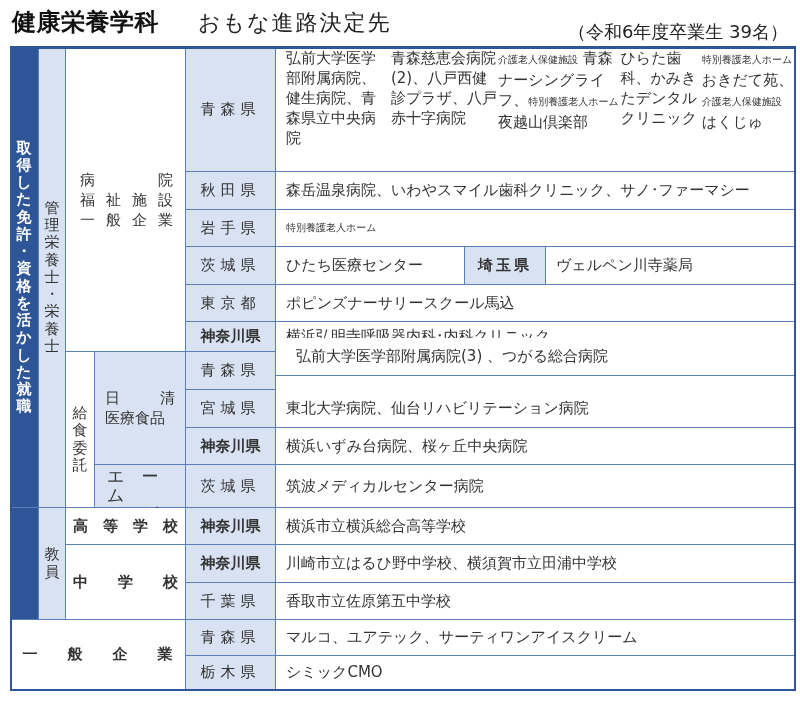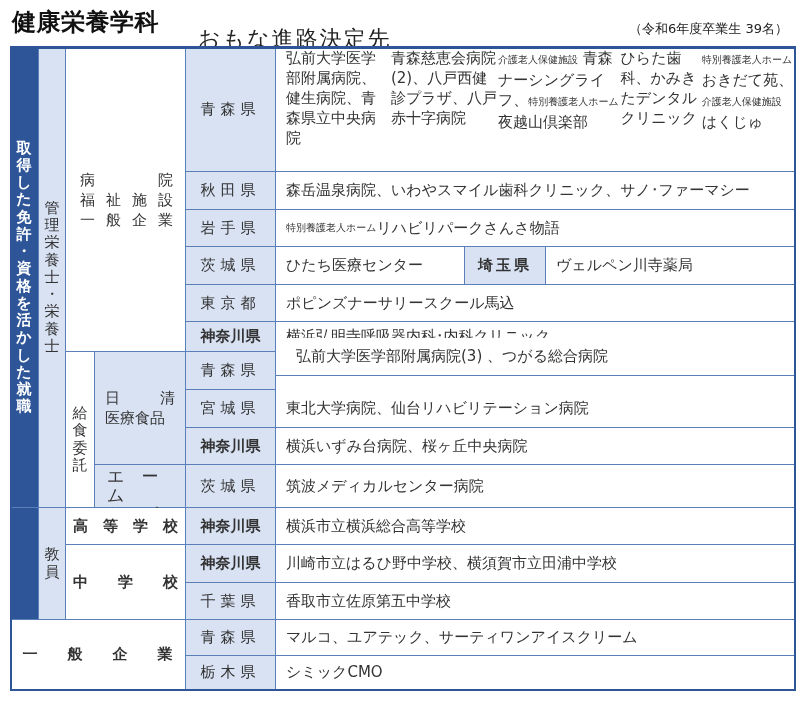--- a/index.html
+++ b/index.html
@@ -1,20 +1,20 @@
 <!DOCTYPE html>
 <html><head>
 <meta charset="utf-8">
 <style>
   html, body { margin:0; padding:0; background:#ffffff; }
   body { width:800px; height:703px; position:relative; overflow:hidden;
          font-family:"DejaVu Sans", "Liberation Sans", sans-serif; color:#222; }
   .title { position:absolute; left:12px; top:6px; font-size:24px; font-weight:bold; color:#111; letter-spacing:0.5px; }
-  .subtitle { position:absolute; left:198px; top:8px; font-size:22px; color:#222; letter-spacing:2px;margin-top:16px; }
-  .note { position:absolute; right:12px; top:20px; font-size:13px; color:#222; }
+  .subtitle { position:absolute; left:198px; top:8px; font-size:22px; color:#222; letter-spacing:2px; }
+  .note { position:absolute; right:12px; top:20px; font-size:18px; color:#222; }
   .cell { position:absolute; box-sizing:border-box; border-right:1px solid #5b7fb8; border-bottom:1px solid #5b7fb8; }
   .blue { background:#2e5597; color:#fff; }
   .lb { background:#d9e2f3; }
   .wh { background:#ffffff; }
   .frame { position:absolute; left:10px; top:46px; width:786px; height:645px; box-sizing:border-box;
            border:2px solid #2e5597; border-top:3px solid #2e5597; pointer-events:none; }
   .vtext { display:flex; flex-direction:column; align-items:center; justify-content:center; height:100%;
            line-height:1.15; }
   .vblue { font-weight:bold; font-size:15px; }
   .pref { display:flex; align-items:center; justify-content:center; font-size:15px; letter-spacing:5px; color:#333; }
@@ -136,21 +136,20 @@
   <div>ひらた歯科、かみきたデンタルクリニック</div>
   <div><span class="small">特別養護老人ホーム</span><span> おきだて苑、</span><span class="small">介護老人保健施設</span><span> はくじゅ</span></div>
 </div>
 
 <div class="cell lb pref" style="left:186px;top:172px;width:90px;height:38px;">秋田県</div>
 <div class="cell wh content" style="left:276px;top:172px;width:520px;height:38px;">森岳温泉病院、いわやスマイル歯科クリニック、サノ･ファーマシー</div>
 
 <div class="cell lb pref" style="left:186px;top:210px;width:90px;height:37px;">岩手県</div>
 <div class="cell wh content" style="left:276px;top:210px;width:520px;height:37px;">
   <span class="small">特別養護老人ホーム</span>
-    <span> リハビリパークさんさ物語</span>
 </div>
 
 <div class="cell lb pref" style="left:186px;top:247px;width:90px;height:38px;">茨城県</div>
 <div class="cell wh content" style="left:276px;top:247px;width:189px;height:38px;">ひたち医療センター</div>
 <div class="cell lb pref tight" style="left:465px;top:247px;width:81px;height:38px;letter-spacing:3px;">埼玉県</div>
 <div class="cell wh content" style="left:546px;top:247px;width:250px;height:38px;">ヴェルペン川寺薬局</div>
 
 <div class="cell lb pref" style="left:186px;top:285px;width:90px;height:37px;">東京都</div>
 <div class="cell wh content" style="left:276px;top:285px;width:520px;height:37px;">ポピンズナーサリースクール馬込</div>
 

